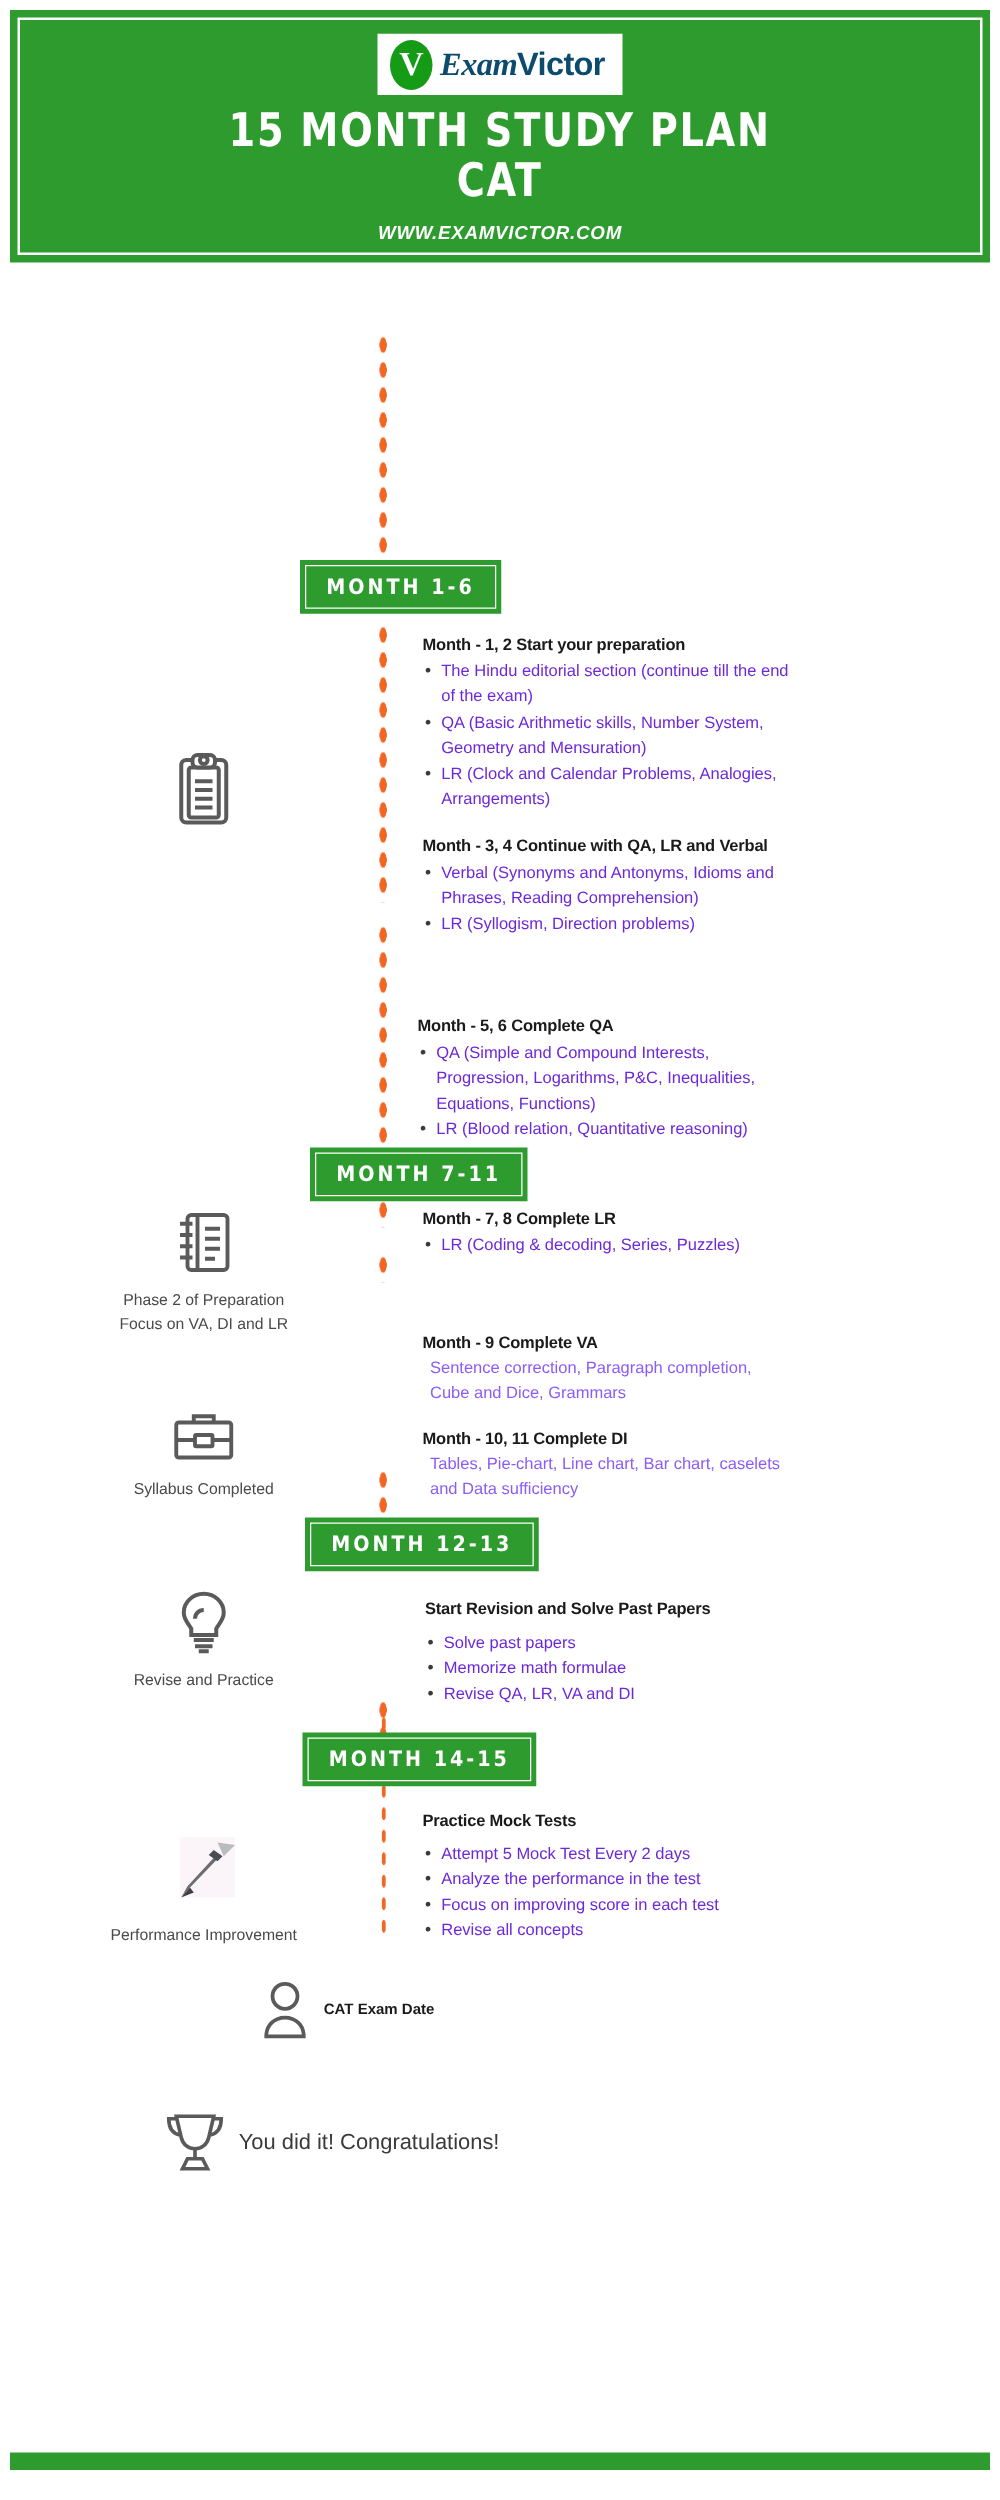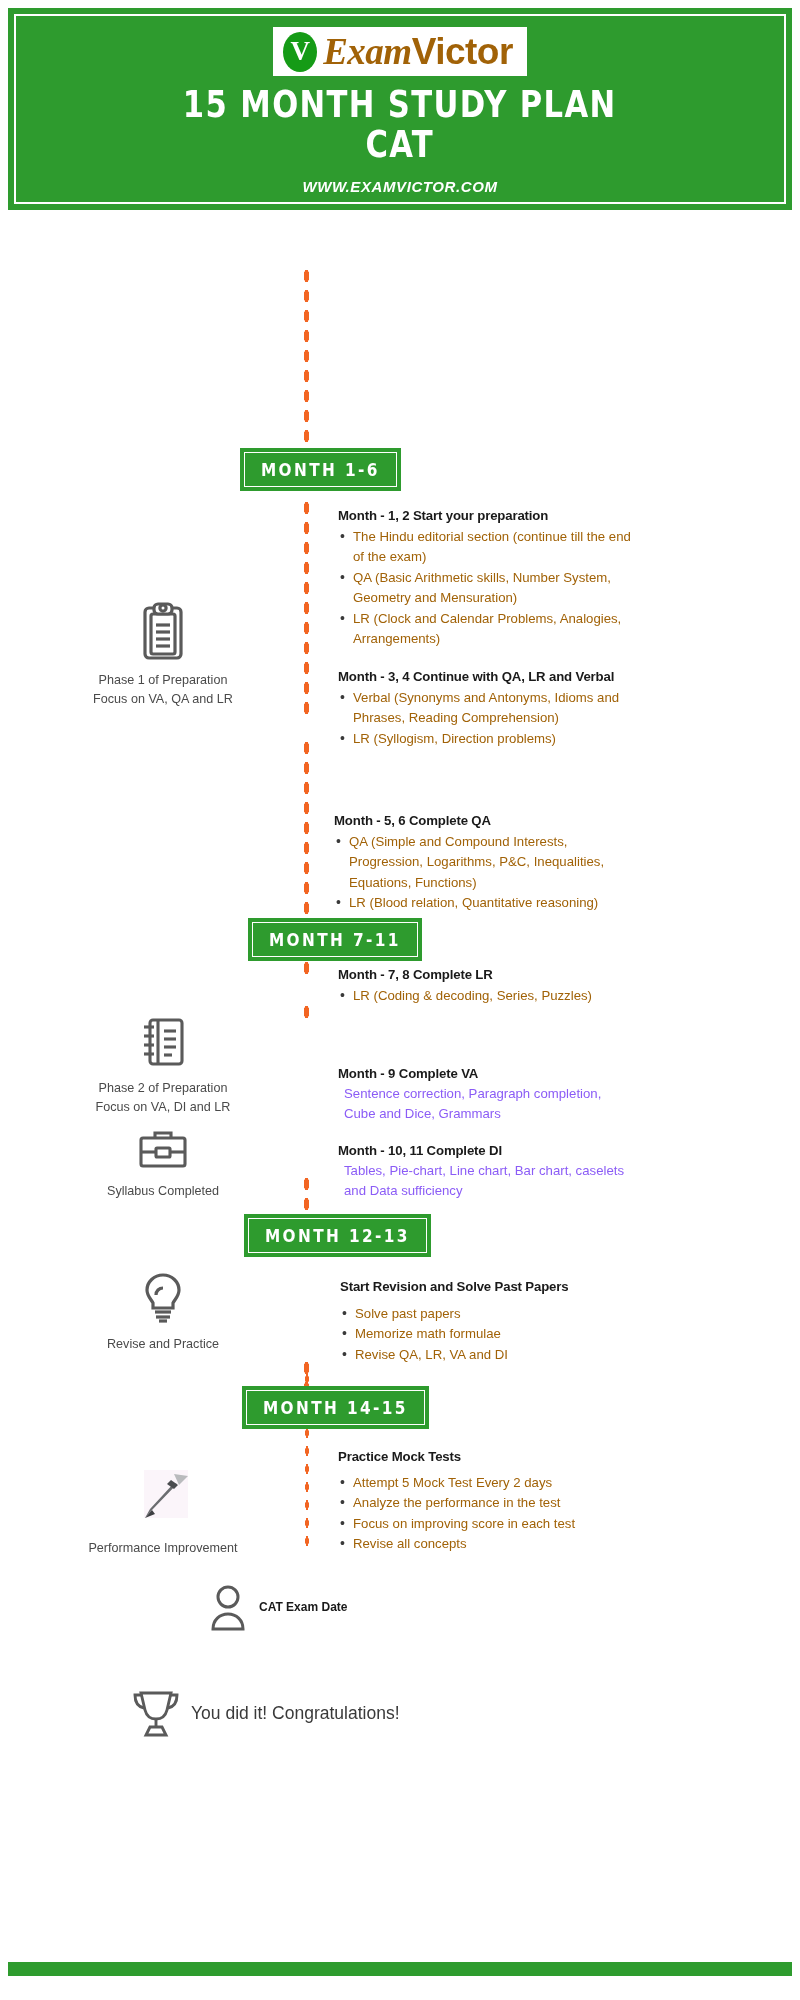--- a/index.html
+++ b/index.html
@@ -39,21 +39,21 @@
   .logo-mark {
     width:34px; height:40px;
     border-radius:50%;
     background:#159B16;
     display:flex; align-items:center; justify-content:center;
     color:#ffffff;
     font-size:27px;
     font-weight:bold;
     font-family:"Liberation Serif", serif;
   }
-  .logo-text { font-size:37px; letter-spacing:-0.5px; color:#a16207; }
+  .logo-text { font-size:26px; letter-spacing:-0.5px; color:#0c4a6e; }
   .logo-text .lt-a { font-style:italic; font-weight:bold; font-family:"Liberation Serif", serif; }
   .logo-text .lt-b { font-weight:bold; }
 
   .h-title {
     color:#ffffff;
     font-family:"DejaVu Sans Condensed","Liberation Sans Narrow","Liberation Sans", sans-serif;
     font-weight:bold;
     font-size:37px;
     letter-spacing:1.5px;
     text-align:center;
@@ -111,21 +111,21 @@
     font-weight:bold;
     font-size:13.2px;
     color:#1A1A1A;
     line-height:1.42;
     letter-spacing:-0.15px;
   }
   .c-list { list-style:none; margin-top:1px; }
   .c-list li {
     font-size:13.2px;
     line-height:1.55;
-    color:#a16207;
+    color:#6d28d9;
     padding-left:15px;
     position:relative;
   }
   .c-list li::before {
     content:"\2022";
     position:absolute;
     left:2px;
     top:-1px;
     font-size:14px;
     color:#3A3A3A;
@@ -227,22 +227,20 @@
         <rect x="8" y="8" width="36" height="50" rx="4"></rect>
         <rect x="14" y="14" width="24" height="40" rx="2"></rect>
         <rect x="17" y="4" width="18" height="10" rx="4" fill="#fff"></rect>
         <circle cx="26" cy="8" r="3.1"></circle>
         <line x1="19" y1="25" x2="33" y2="25"></line>
         <line x1="19" y1="32" x2="33" y2="32"></line>
         <line x1="19" y1="39" x2="33" y2="39"></line>
         <line x1="19" y1="46" x2="33" y2="46"></line>
       </svg>
     </div>
-    <div class="cap">Phase 1 of Preparation
-Focus on VA, QA and LR</div>
   </div>
 
   <div class="chip" style="left:248px; top:708px;">
     <div class="chip-in">MONTH 7-11</div>
   </div>
 
   <div class="content" style="left:338px; top:756px; width:294px;">
     <div class="c-head">Month - 7, 8 Complete LR</div>
     <ul class="c-list">
       <li>LR (Coding &amp; decoding, Series, Puzzles)</li>
@@ -252,21 +250,21 @@
   <div class="content" style="left:338px; top:855px; width:290px;">
     <div class="c-head">Month - 9 Complete VA</div>
     <div class="c-plain">Sentence correction, Paragraph completion, Cube and Dice, Grammars</div>
   </div>
 
   <div class="content" style="left:338px; top:932px; width:290px;">
     <div class="c-head">Month - 10, 11 Complete DI</div>
     <div class="c-plain">Tables, Pie-chart, Line chart, Bar chart, caselets and Data sufficiency</div>
   </div>
 
-  <div class="stage" style="left:38px; top:804px;">
+  <div class="stage" style="left:38px; top:756px;">
     <div class="ico">
       <svg width="54" height="56" viewBox="0 0 54 56" fill="none" stroke="#5A5A5A" stroke-width="3.1">
         <rect x="14" y="6" width="32" height="44" rx="3"></rect>
         <line x1="22" y1="6" x2="22" y2="50"></line>
         <line x1="8" y1="13" x2="18" y2="13"></line>
         <line x1="8" y1="22" x2="18" y2="22"></line>
         <line x1="8" y1="31" x2="18" y2="31"></line>
         <line x1="8" y1="40" x2="18" y2="40"></line>
         <line x1="28" y1="17" x2="40" y2="17"></line>
         <line x1="28" y1="25" x2="40" y2="25"></line>

